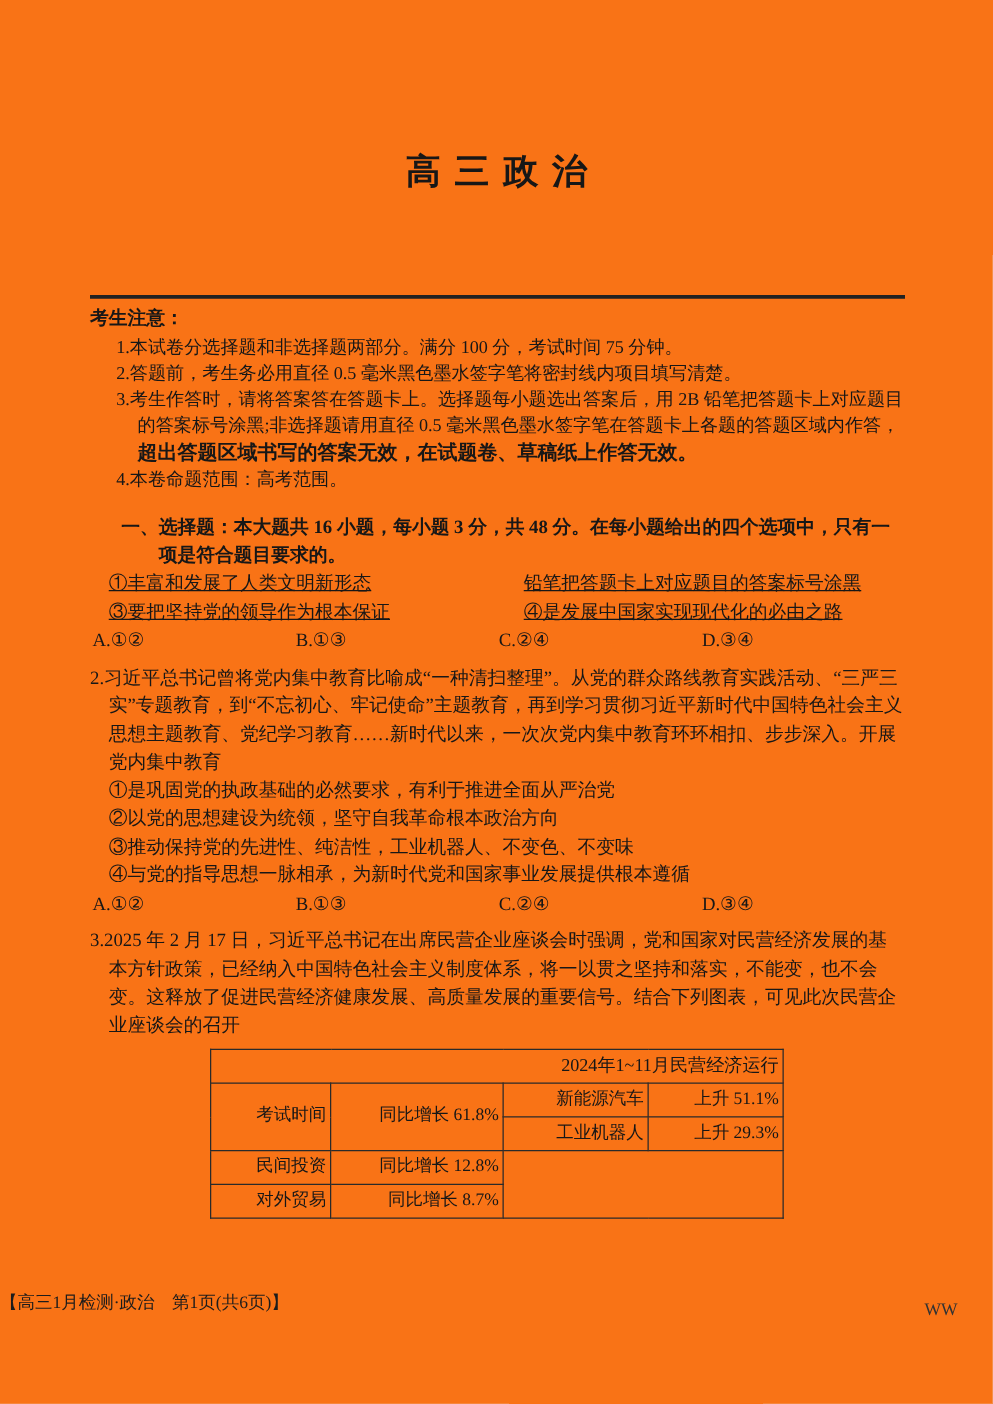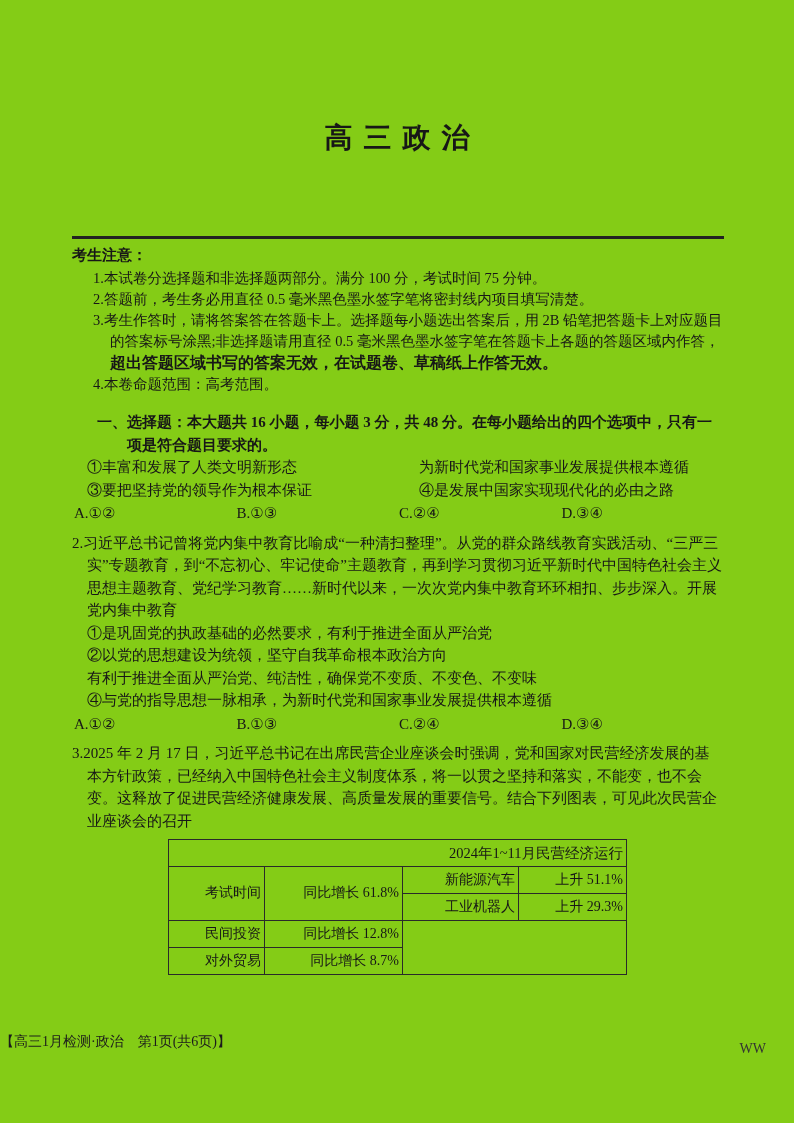--- a/index.html
+++ b/index.html
@@ -4,21 +4,21 @@
 <style>
   html,body{margin:0;padding:0;}
   body{
     width:794px;height:1123px;
     background:#e9e9e9;
     font-family:"Liberation Serif","DejaVu Serif",serif;
   }
   .sheet{
     position:relative;
     width:794px;height:1123px;
-    background:#84cc16;
+    background:#f97316;
     color:#171717;
     overflow:hidden;
   }
   .content{
     position:absolute;
     left:72px;
     width:652px;
     top:0;
   }
   .title{
@@ -65,20 +65,21 @@
   }
   .q{font-size:15px;line-height:22.5px;}
   .stem{
     margin-top:7px;
     padding-left:15px;
     text-indent:-15px;
   }
   .opt2col{
     display:flex;
     padding-left:15px;
+    text-decoration:underline;
   }
   .opt2col .optL{width:332px;}
   .optline{padding-left:15px;}
   .ans{
     display:flex;
     padding-left:2px;
     margin:1px 0 3px 0;
     align-items:center;
   }
   .ans span{width:164px;}
@@ -131,39 +132,39 @@
       <div class="n-item">2.答题前，考生务必用直径 0.5 毫米黑色墨水签字笔将密封线内项目填写清楚。</div>
       <div class="n-item"><span>3.考生作答时，请将答案答在答题卡上。选择题每小题选出答案后，用 2B 铅笔把答题卡上对应题目的答案标号涂黑;非选择题请用直径 0.5 毫米黑色墨水签字笔在答题卡上各题的答题区域内作答，</span><span class="bold-warn">超出答题区域书写的答案无效，在试题卷、草稿纸上作答无效。</span></div>
       <div class="n-item">4.本卷命题范围：高考范围。</div>
     </div>
 
     <div class="sec">一、选择题：本大题共 16 小题，每小题 3 分，共 48 分。在每小题给出的四个选项中，只有一项是符合题目要求的。</div>
 
     <div class="q">
       <div class="opt2col">
         <span class="optL">①丰富和发展了人类文明新形态</span>
-        <span>为新时代党和国家事业发展提供根本遵循</span>
+        <span>铅笔把答题卡上对应题目的答案标号涂黑</span>
       </div>
       <div class="opt2col">
         <span class="optL">③要把坚持党的领导作为根本保证</span>
         <span>④是发展中国家实现现代化的必由之路</span>
       </div>
       <div class="ans">
         <span>A.①②</span>
         <span>B.①③</span>
         <span>C.②④</span>
         <span>D.③④</span>
       </div>
     </div>
 
     <div class="q">
       <div class="stem">2.习近平总书记曾将党内集中教育比喻成“一种清扫整理”。从党的群众路线教育实践活动、“三严三实”专题教育，到“不忘初心、牢记使命”主题教育，再到学习贯彻习近平新时代中国特色社会主义思想主题教育、党纪学习教育……新时代以来，一次次党内集中教育环环相扣、步步深入。开展党内集中教育</div>
       <div class="optline">①是巩固党的执政基础的必然要求，有利于推进全面从严治党</div>
       <div class="optline">②以党的思想建设为统领，坚守自我革命根本政治方向</div>
-      <div class="optline">有利于推进全面从严治党、纯洁性，确保党不变质、不变色、不变味</div>
+      <div class="optline">③推动保持党的先进性、纯洁性，工业机器人、不变色、不变味</div>
       <div class="optline">④与党的指导思想一脉相承，为新时代党和国家事业发展提供根本遵循</div>
       <div class="ans">
         <span>A.①②</span>
         <span>B.①③</span>
         <span>C.②④</span>
         <span>D.③④</span>
       </div>
     </div>
 
     <div class="q">

